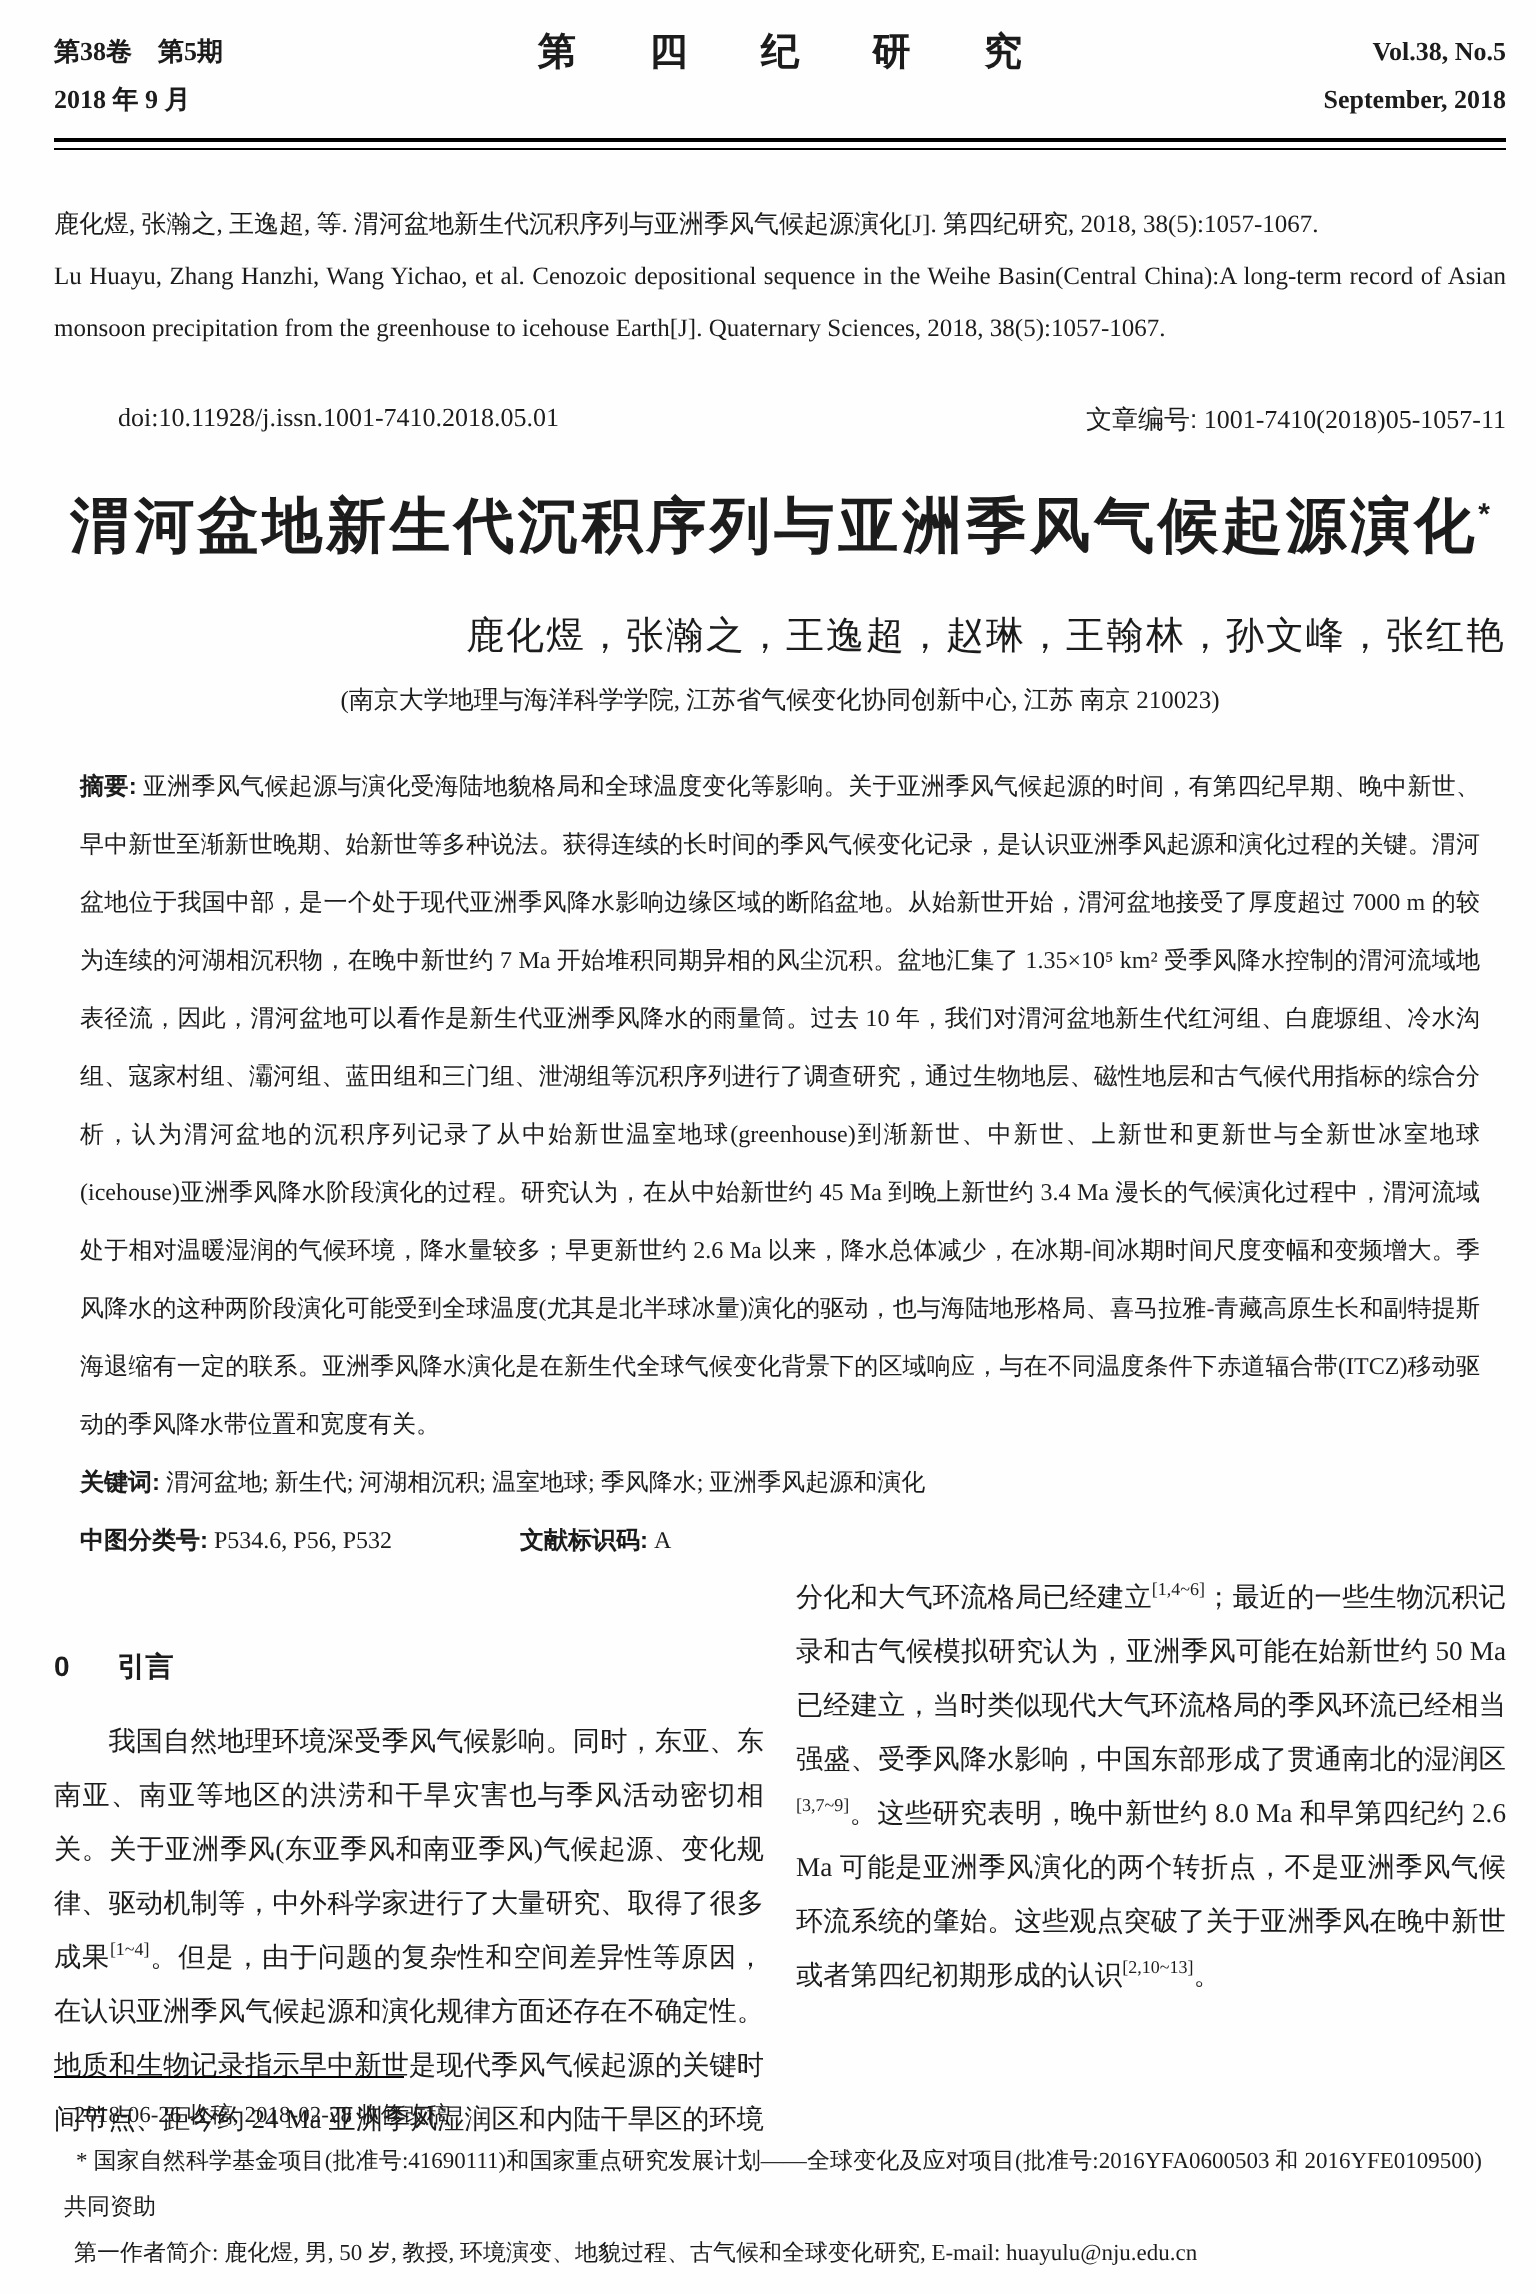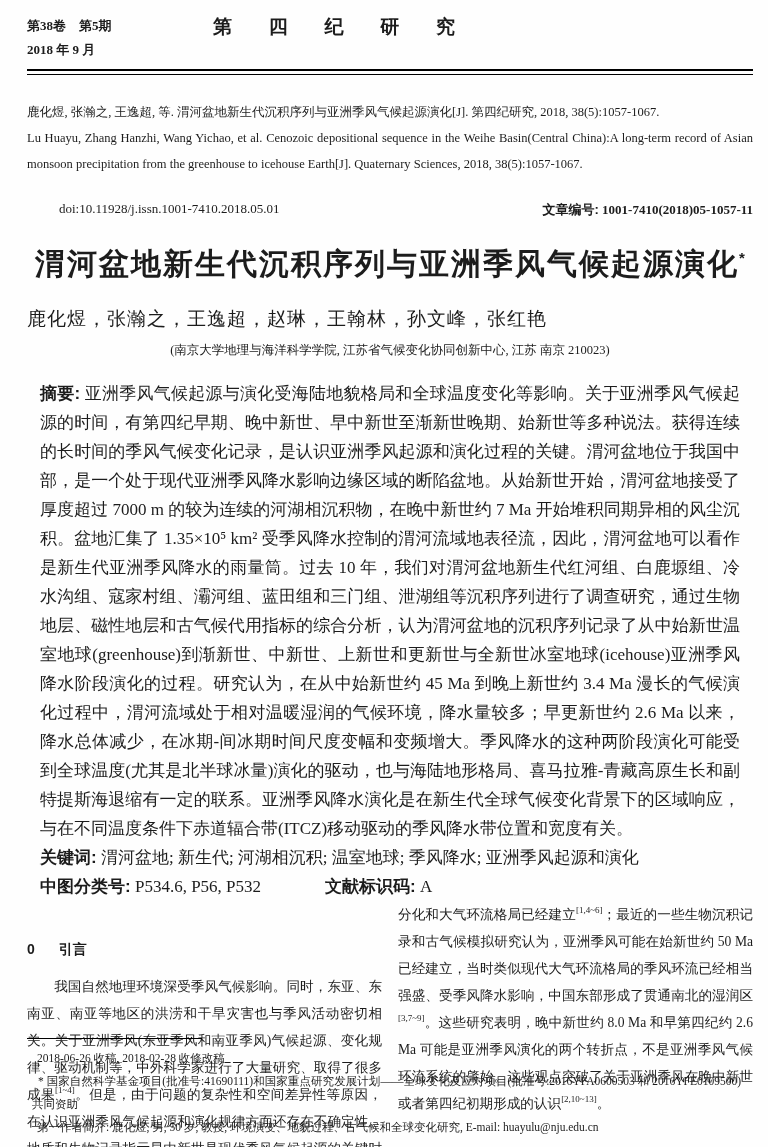--- a/index.html
+++ b/index.html
@@ -13,42 +13,42 @@
     box-sizing:border-box;
     padding:14px 15px 0 27px;
     overflow:hidden;
   }
   .sans{font-family:"Liberation Sans","DejaVu Sans",sans-serif;}
 
   
   .journal-header{display:flex;align-items:flex-start;}
   .jh-left,.jh-right{width:170px;font-size:13px;line-height:24px;font-weight:600;}
   .jh-right{text-align:right;}
-  .jh-center{flex:1;text-align:left;}
+  .jh-center{flex:1;text-align:center;}
   .jh-cn{font-size:19px;letter-spacing:16px;margin-left:16px;line-height:26px;font-weight:600;}
   .jh-en{font-size:15px;font-weight:bold;letter-spacing:2px;word-spacing:12px;line-height:24px;}
   .double-rule{margin-top:7px;height:3px;border-top:2px solid #000;border-bottom:1px solid #000;}
 
   
   .citation{margin-top:24px;font-size:12.5px;line-height:26px;text-align:justify;}
   .citation p{margin:0;}
 
   
   .doi-row{margin-top:24px;display:flex;justify-content:space-between;font-size:13px;margin-left:32px;}
-  .article-no{font-weight:bold;}
+  .article-no{font-weight:normal;}
   .article-no .lbl{font-family:"Liberation Sans","DejaVu Sans",sans-serif;}
 
   
   .paper-title{margin-top:18px;text-align:center;font-size:30px;font-weight:bold;letter-spacing:2px;line-height:42px;}
   .paper-title sup{font-size:15px;letter-spacing:0;}
-  .authors{margin-top:20px;text-align:left;font-size:19px;letter-spacing:1px;line-height:28px;}
+  .authors{margin-top:20px;text-align:right;font-size:19px;letter-spacing:1px;line-height:28px;}
   .affiliation{margin-top:8px;text-align:center;font-size:12.5px;line-height:18px;}
 
   
-  .abstract-block{margin:20px 13px 0 13px;font-size:17px;line-height:29px;text-align:justify;}
+  .abstract-block{margin:20px 13px 0 13px;font-size:12px;line-height:29px;text-align:justify;}
   .abstract-block p{margin:0;}
   .b-label{font-family:"Liberation Sans","DejaVu Sans",sans-serif;font-weight:bold;}
   .clc-gap{display:inline-block;width:64px;}
 
   
   .section-heading{margin:36px 0 12px 0;font-size:14px;font-weight:bold;line-height:24px;}
   .section-heading .num{margin-right:24px;}
   .body-columns{
     margin-top:0;
     height:292px;
@@ -72,20 +72,24 @@
 
 <div class="page">
 
   <div class="journal-header">
     <div class="jh-left">
       <div>第38卷　第5期</div>
       <div>2018 年 9 月</div>
     </div>
     <div class="jh-center">
       <div class="jh-cn">第 四 纪 研 究</div>
+    </div>
+    <div class="jh-right">
+      <div>Vol.38, No.5</div>
+      <div>September, 2018</div>
     </div>
   </div>
   <div class="double-rule"></div>
 
   <div class="citation">
     <p>鹿化煜, 张瀚之, 王逸超, 等. 渭河盆地新生代沉积序列与亚洲季风气候起源演化[J]. 第四纪研究, 2018, 38(5):1057-1067.</p>
     <p>Lu Huayu, Zhang Hanzhi, Wang Yichao, et al. Cenozoic depositional sequence in the Weihe Basin(Central China):A long-term record of Asian monsoon precipitation from the greenhouse to icehouse Earth[J]. Quaternary Sciences, 2018, 38(5):1057-1067.</p>
   </div>
 
   <div class="doi-row">

